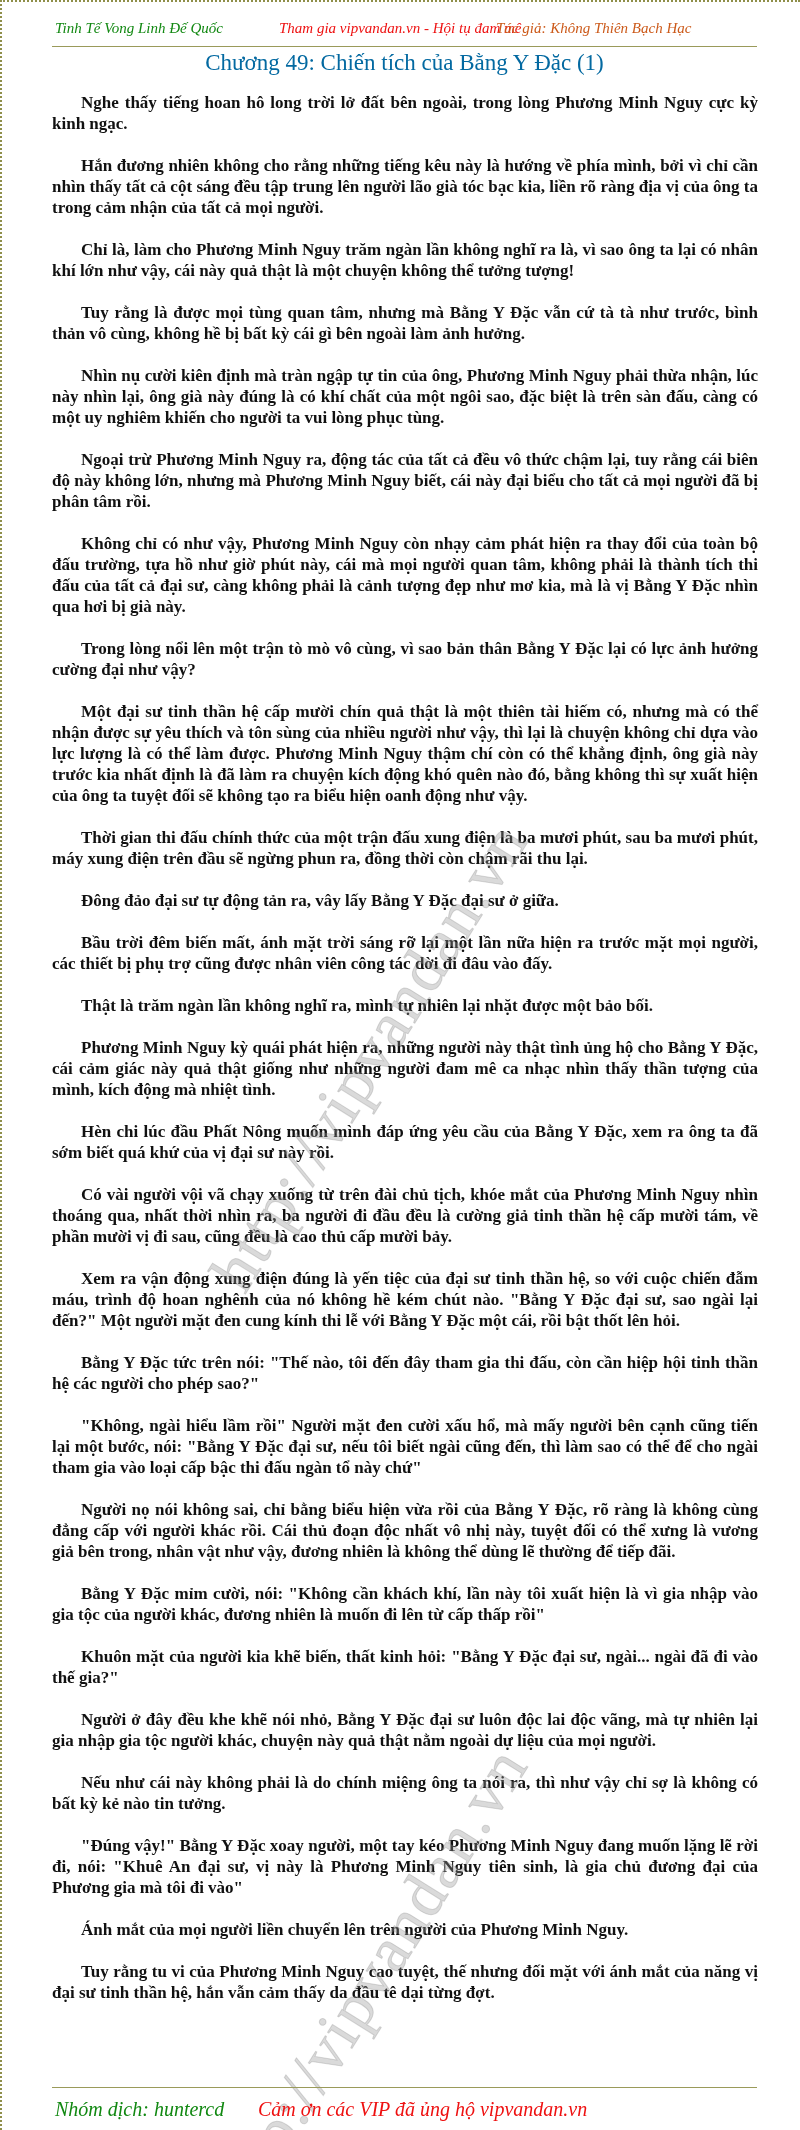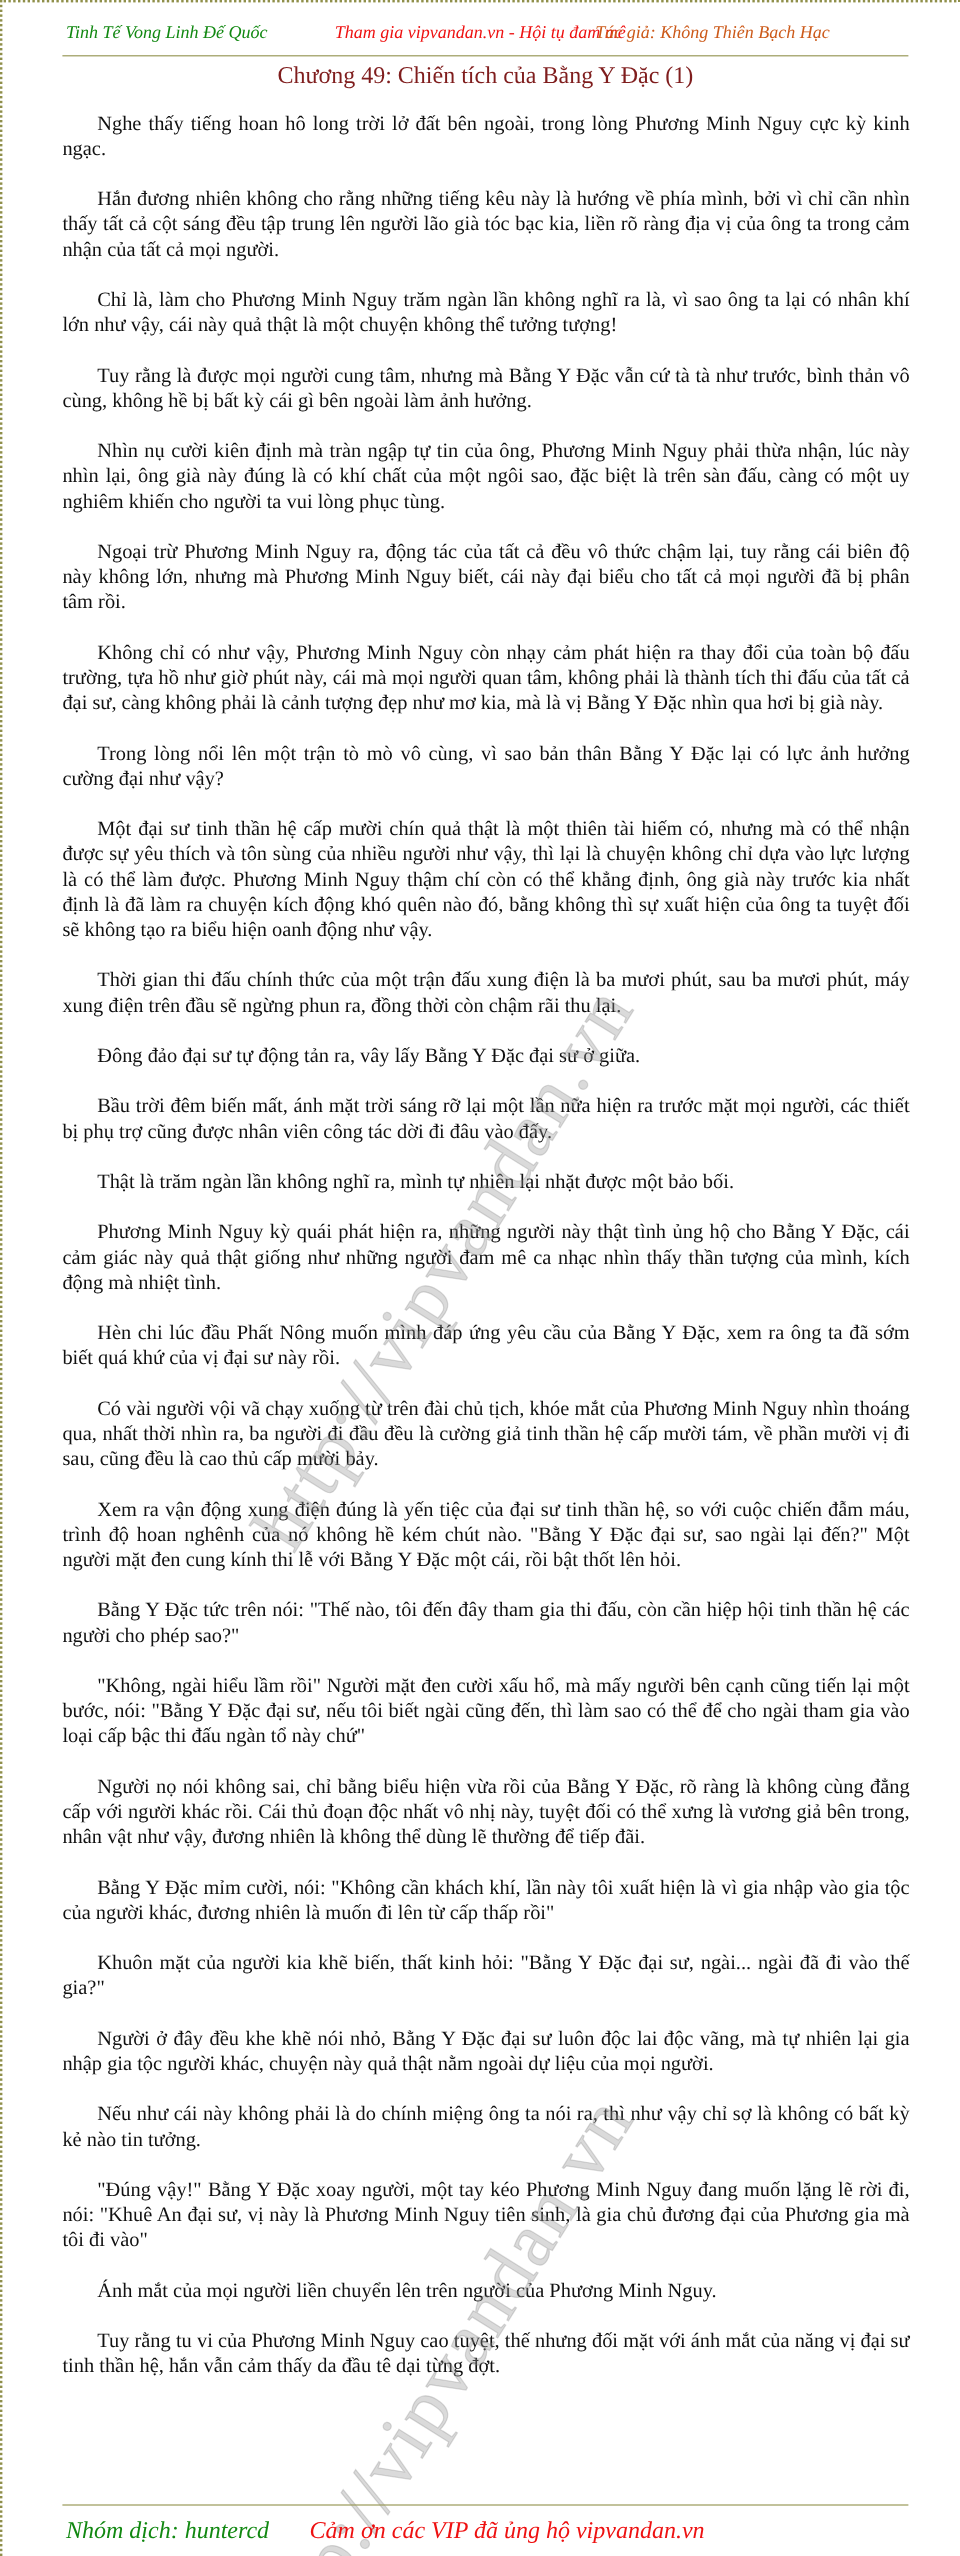--- a/index.html
+++ b/index.html
@@ -20,28 +20,28 @@
   .header .join { position: absolute; left: 227px; color: #ee1111; }
   .header .author { position: absolute; left: 444px; color: #cc5a1a; }
   .rule {
     position: absolute; left: 50px; width: 705px; height: 0;
     border-top: 1px solid #9a9a5a;
   }
   .rule.top { top: 44px; }
   .rule.bottom { top: 2085px; }
   .title {
     position: absolute; left: 50px; top: 47px; width: 705px; text-align: center;
-    color: #7f1d1d; font-size: 20px; line-height: 28px;
+    color: #0369a1; font-size: 23px; line-height: 28px;
   }
   .content {
     position: absolute; left: 50px; top: 90px; width: 706px;
     font-size: 17px; line-height: 21px; color: #111111;
     text-align: justify;
   }
-  .content p { margin: 0 0 21px 0; text-indent: 29px; }
+  .content p { margin: 0 0 21px 0; text-indent: 29px; font-weight: bold; }
   .footer {
     position: absolute; left: 50px; top: 2095px; width: 705px; height: 24px;
     font-style: italic; font-size: 20px; line-height: 24px;
   }
   .footer .team { position: absolute; left: 3px; color: #118811; }
   .footer .thanks { position: absolute; left: 206px; color: #ee1111; }
   .watermark {
     position: absolute; color: rgba(150,150,150,0.35);
     font-family: "Liberation Serif", serif; font-size: 64px; white-space: nowrap;
     transform-origin: left center; transform: rotate(-58deg);
@@ -63,21 +63,21 @@
   </div>
 
   <div class="rule top"></div>
 
   <div class="title">Chương 49: Chiến tích của Bằng Y Đặc (1)</div>
 
   <div class="content">
     <p>Nghe thấy tiếng hoan hô long trời lở đất bên ngoài, trong lòng Phương Minh Nguy cực kỳ kinh ngạc.</p>
     <p>Hắn đương nhiên không cho rằng những tiếng kêu này là hướng về phía mình, bởi vì chỉ cần nhìn thấy tất cả cột sáng đều tập trung lên người lão già tóc bạc kia, liền rõ ràng địa vị của ông ta trong cảm nhận của tất cả mọi người.</p>
     <p>Chỉ là, làm cho Phương Minh Nguy trăm ngàn lần không nghĩ ra là, vì sao ông ta lại có nhân khí lớn như vậy, cái này quả thật là một chuyện không thể tưởng tượng!</p>
-    <p>Tuy rằng là được mọi người cung tâm, nhưng mà Bằng Y Đặc vẫn cứ tà tà như trước, bình thản vô cùng, không hề bị bất kỳ cái gì bên ngoài làm ảnh hưởng.</p>
+    <p>Tuy rằng là được mọi tùng quan tâm, nhưng mà Bằng Y Đặc vẫn cứ tà tà như trước, bình thản vô cùng, không hề bị bất kỳ cái gì bên ngoài làm ảnh hưởng.</p>
     <p>Nhìn nụ cười kiên định mà tràn ngập tự tin của ông, Phương Minh Nguy phải thừa nhận, lúc này nhìn lại, ông già này đúng là có khí chất của một ngôi sao, đặc biệt là trên sàn đấu, càng có một uy nghiêm khiến cho người ta vui lòng phục tùng.</p>
     <p>Ngoại trừ Phương Minh Nguy ra, động tác của tất cả đều vô thức chậm lại, tuy rằng cái biên độ này không lớn, nhưng mà Phương Minh Nguy biết, cái này đại biểu cho tất cả mọi người đã bị phân tâm rồi.</p>
     <p>Không chỉ có như vậy, Phương Minh Nguy còn nhạy cảm phát hiện ra thay đổi của toàn bộ đấu trường, tựa hồ như giờ phút này, cái mà mọi người quan tâm, không phải là thành tích thi đấu của tất cả đại sư, càng không phải là cảnh tượng đẹp như mơ kia, mà là vị Bằng Y Đặc nhìn qua hơi bị già này.</p>
     <p>Trong lòng nổi lên một trận tò mò vô cùng, vì sao bản thân Bằng Y Đặc lại có lực ảnh hưởng cường đại như vậy?</p>
     <p>Một đại sư tinh thần hệ cấp mười chín quả thật là một thiên tài hiếm có, nhưng mà có thể nhận được sự yêu thích và tôn sùng của nhiều người như vậy, thì lại là chuyện không chỉ dựa vào lực lượng là có thể làm được. Phương Minh Nguy thậm chí còn có thể khẳng định, ông già này trước kia nhất định là đã làm ra chuyện kích động khó quên nào đó, bằng không thì sự xuất hiện của ông ta tuyệt đối sẽ không tạo ra biểu hiện oanh động như vậy.</p>
     <p>Thời gian thi đấu chính thức của một trận đấu xung điện là ba mươi phút, sau ba mươi phút, máy xung điện trên đầu sẽ ngừng phun ra, đồng thời còn chậm rãi thu lại.</p>
     <p>Đông đảo đại sư tự động tản ra, vây lấy Bằng Y Đặc đại sư ở giữa.</p>
     <p>Bầu trời đêm biến mất, ánh mặt trời sáng rỡ lại một lần nữa hiện ra trước mặt mọi người, các thiết bị phụ trợ cũng được nhân viên công tác dời đi đâu vào đấy.</p>
     <p>Thật là trăm ngàn lần không nghĩ ra, mình tự nhiên lại nhặt được một bảo bối.</p>
     <p>Phương Minh Nguy kỳ quái phát hiện ra, những người này thật tình ủng hộ cho Bằng Y Đặc, cái cảm giác này quả thật giống như những người đam mê ca nhạc nhìn thấy thần tượng của mình, kích động mà nhiệt tình.</p>

